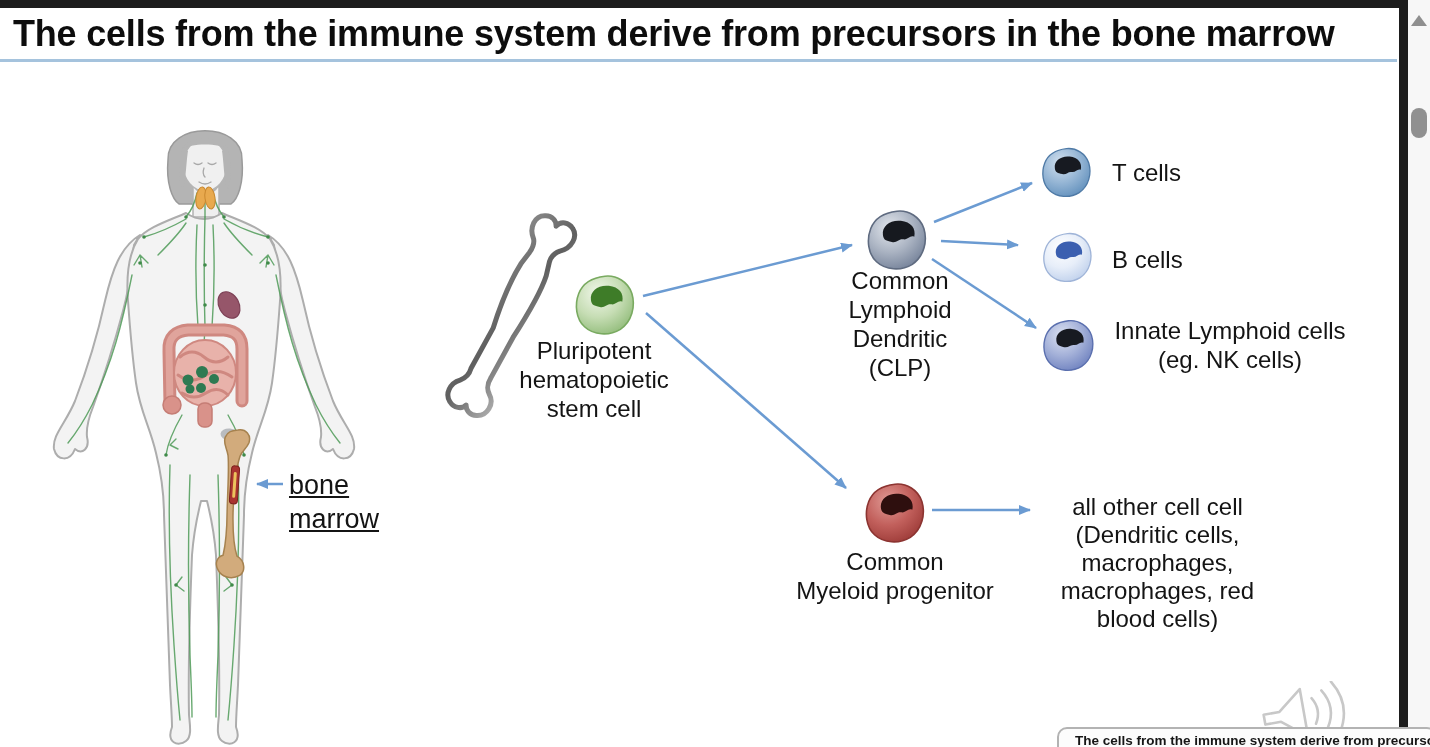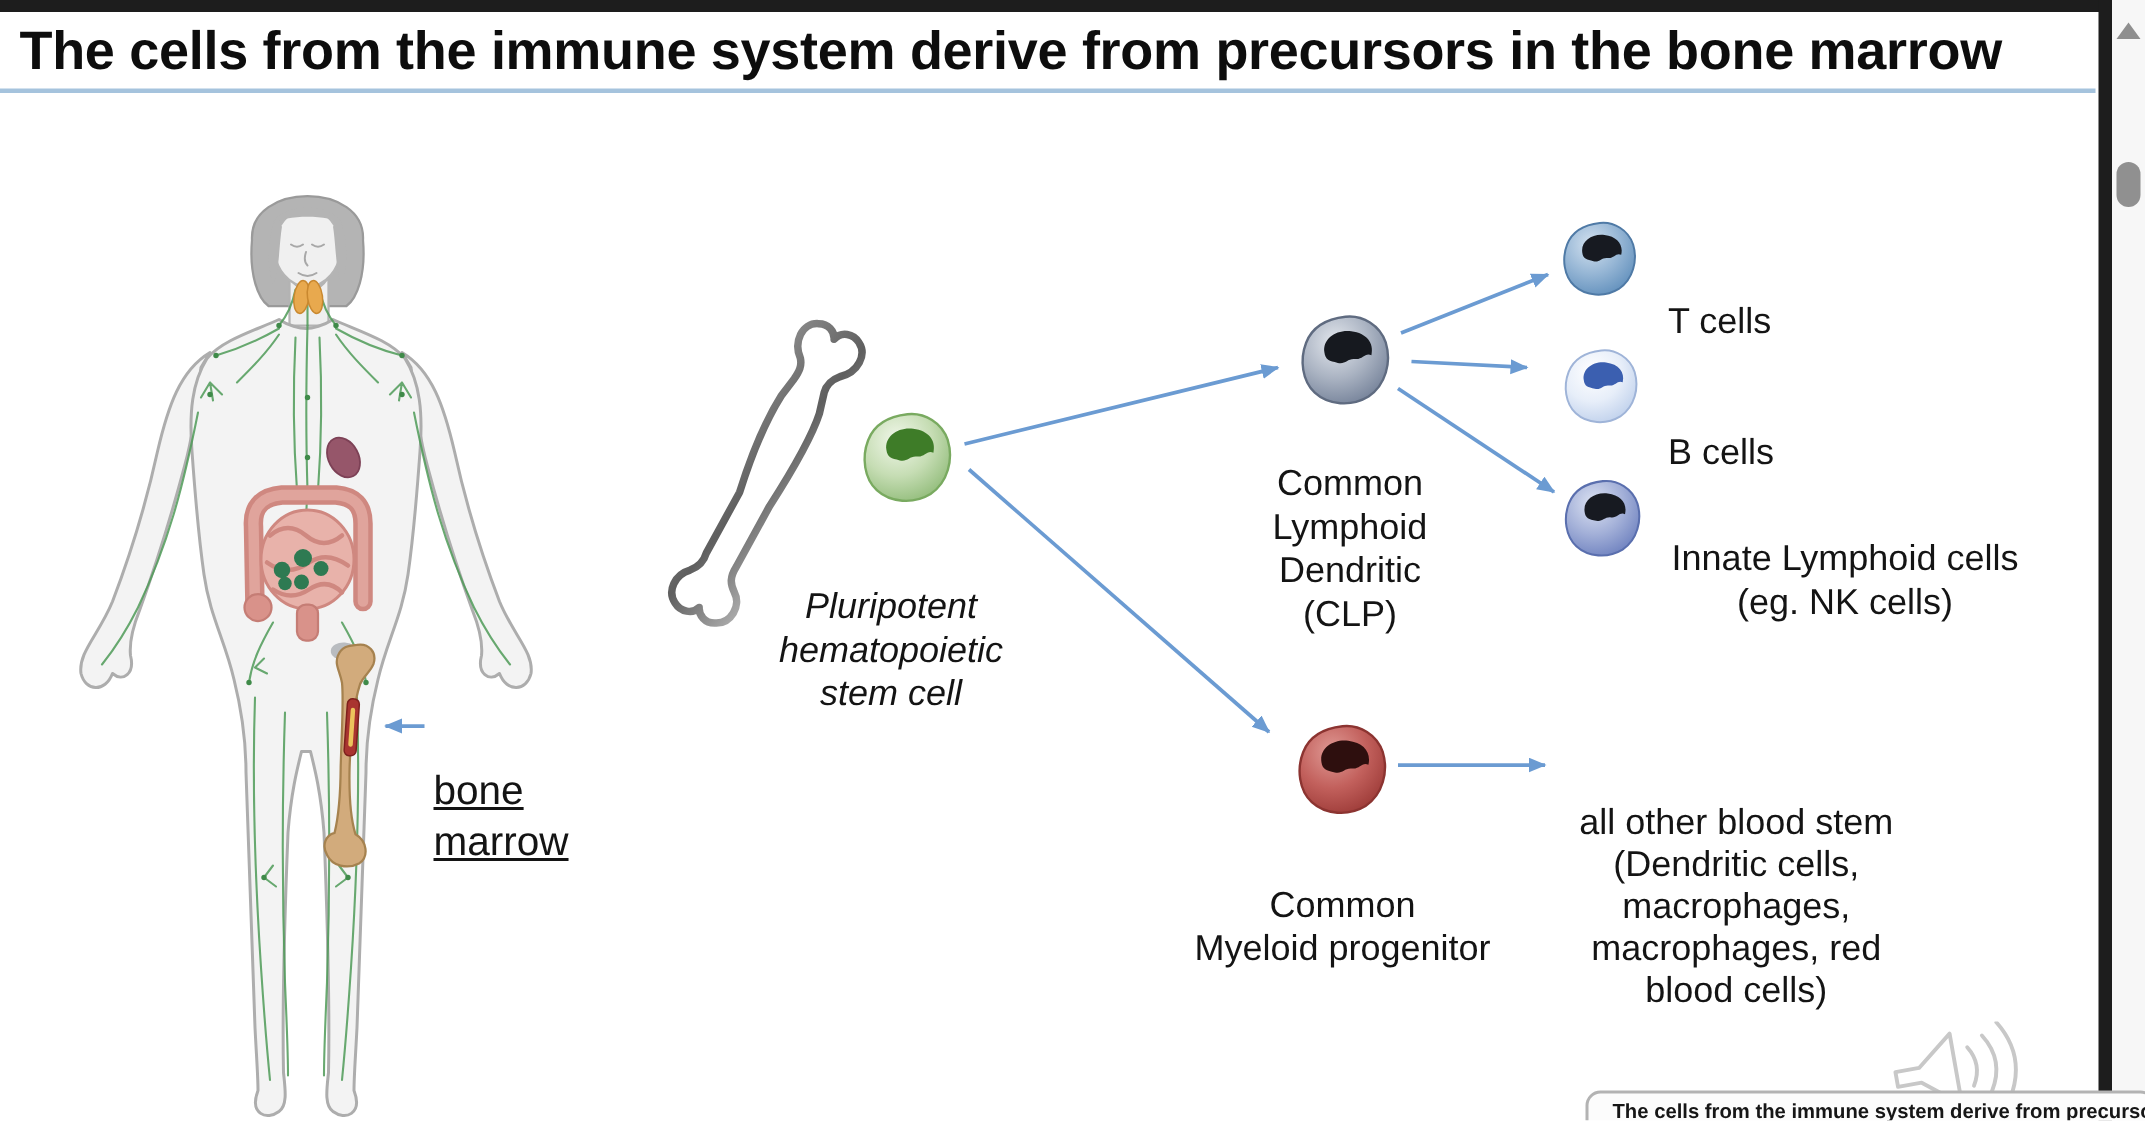--- a/index.html
+++ b/index.html
@@ -10,23 +10,23 @@
   #top-border{left:0;top:0;width:1408px;height:8px;background:#1d1d1d;}
   #right-border{left:1399px;top:0;width:9px;height:747px;background:#1d1d1d;}
   #scrollbar{left:1408px;top:0;width:22px;height:747px;background:#f7f7f7;}
   #scroll-up{left:0;top:12px;width:22px;height:16px;display:flex;align-items:center;justify-content:center;cursor:pointer;}
   #scroll-up .tri{width:0;height:0;border-left:8px solid transparent;border-right:8px solid transparent;border-bottom:11px solid #8f8f8f;}
   #scroll-thumb{left:3px;top:108px;width:16px;height:30px;border-radius:8px;background:#909090;cursor:pointer;}
   
   #page-title{left:13px;top:13px;width:1370px;font-size:36px;font-weight:bold;letter-spacing:-0.2px;color:#0d0d0d;white-space:nowrap;}
   #title-underline{left:0;top:59px;width:1397px;height:3px;background:#a5c3dd;}
   
-  .lbl{position:absolute;font-size:24px;line-height:29px;text-align:center;color:#141414;margin-top:42px;}
+  .lbl{position:absolute;font-size:24px;line-height:29px;text-align:center;color:#141414;}
   .lbl span{display:block;}
-  #hsc-label{left:484px;top:348px;width:220px;font-style:italic;}
+  #hsc-label{left:484px;top:336px;width:220px;}
   #clp-label{left:800px;top:266px;width:200px;}
   #t-label{left:1112px;top:158px;text-align:left;}
   #b-label{left:1112px;top:245px;text-align:center;}
   #ilc-label{left:1100px;top:316px;width:260px;}
   #cmp-label{left:790px;top:547px;width:210px;}
   #other-label{left:1040px;top:493px;width:235px;line-height:28px;}
   #bone-marrow-label{left:289px;top:468px;width:130px;font-size:27px;line-height:34px;text-align:left;text-decoration:underline;}
   
   svg.layer{position:absolute;pointer-events:none;}
   .cell{position:absolute;}
@@ -231,21 +231,21 @@
   <div class="lbl" id="b-label">B cells</div>
   <div class="lbl" id="ilc-label">
     <span>Innate Lymphoid cells</span>
     <span>(eg. NK cells)</span>
   </div>
   <div class="lbl" id="cmp-label">
     <span>Common</span>
     <span>Myeloid progenitor</span>
   </div>
   <div class="lbl" id="other-label">
-    <span>all other blood stem</span>
+    <span>all other cell cell</span>
     <span>(Dendritic cells,</span>
     <span>macrophages,</span>
     <span>macrophages, red</span>
     <span>blood cells)</span>
   </div>
 
   <svg class="layer" id="speaker" style="pointer-events:auto;cursor:pointer" width="135" height="64" viewBox="0 0 135 64">
     <g transform="rotate(-10 60 32)" fill="#ffffff" stroke="#c8c8c8" stroke-width="2.6" stroke-linejoin="round" stroke-linecap="round">
       <path d="M16,26 L32,26 L56,7 L56,55 L32,36 L16,36 Z"></path>
       <path d="M66,18 Q 74,31 66,44" fill="none"></path>

